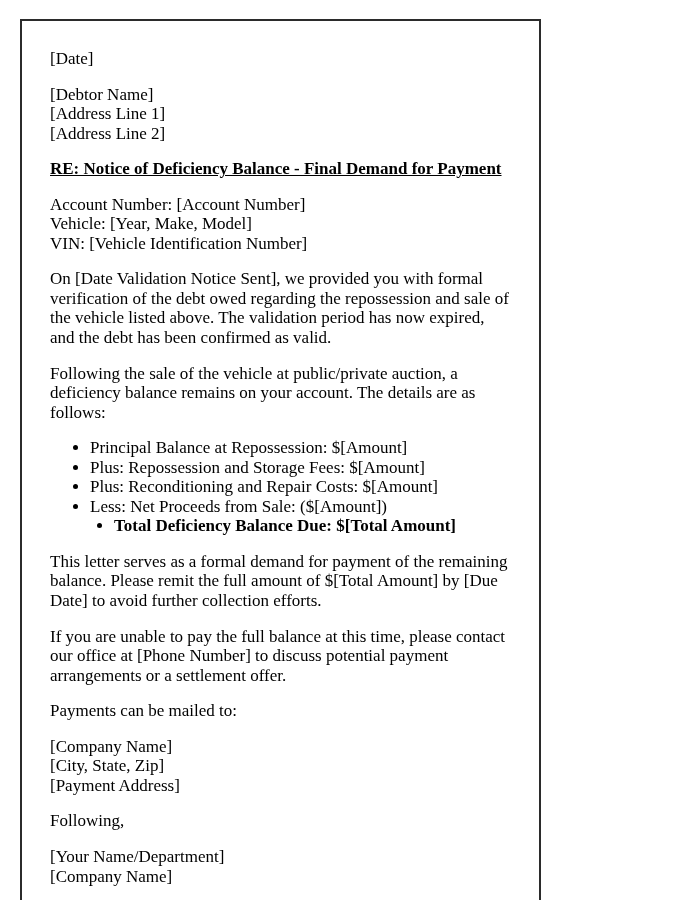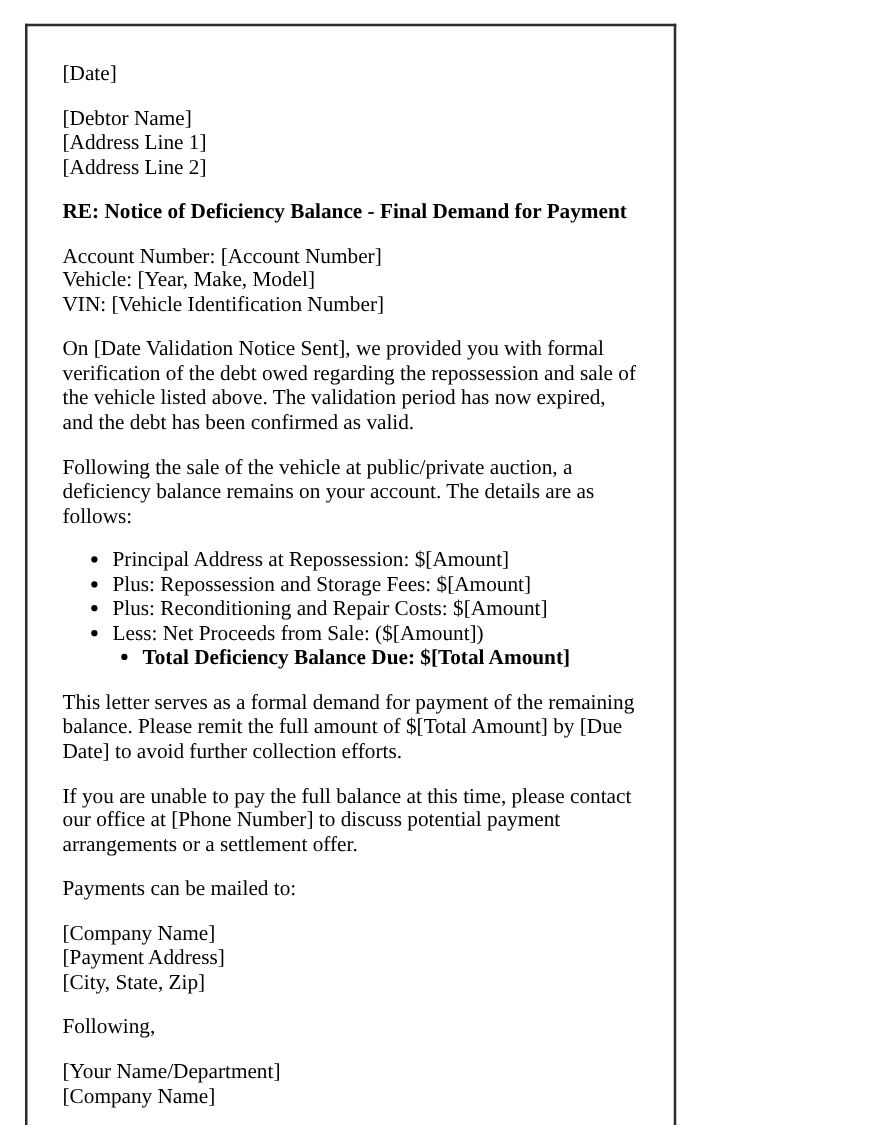--- a/index.html
+++ b/index.html
@@ -28,20 +28,21 @@
     color: #000000;
   }
   .para {
     margin: 0 0 16px 0;
   }
   .para.first {
     margin-top: 0;
   }
   .subject {
     font-weight: bold;
+    text-decoration: underline;
   }
   ul.deficiency-list {
     margin: 16px 0;
     padding-left: 40px;
     list-style-type: disc;
   }
   ul.deficiency-list li {
     margin: 0;
     padding: 0;
   }
@@ -73,37 +74,37 @@
     <span class="line">Vehicle: [Year, Make, Model]</span>
     <span class="line">VIN: [Vehicle Identification Number]</span>
   </p>
 
 
   <p class="para">On [Date Validation Notice Sent], we provided you with formal verification of the debt owed regarding the repossession and sale of the vehicle listed above. The validation period has now expired, and the debt has been confirmed as valid.</p>
 
   <p class="para">Following the sale of the vehicle at public/private auction, a deficiency balance remains on your account. The details are as follows:</p>
 
   <ul class="deficiency-list">
-    <li>Principal Address at Repossession: $[Amount]</li>
+    <li>Principal Balance at Repossession: $[Amount]</li>
     <li>Plus: Repossession and Storage Fees: $[Amount]</li>
     <li>Plus: Reconditioning and Repair Costs: $[Amount]</li>
     <li>Less: Net Proceeds from Sale: ($[Amount])</li>
     <li class="total">Total Deficiency Balance Due: $[Total Amount]</li>
   </ul>
 
   <p class="para">This letter serves as a formal demand for payment of the remaining balance. Please remit the full amount of $[Total Amount] by [Due Date] to avoid further collection efforts.</p>
 
   <p class="para">If you are unable to pay the full balance at this time, please contact our office at [Phone Number] to discuss potential payment arrangements or a settlement offer.</p>
 
   <p class="para">Payments can be mailed to:</p>
 
   <p class="para">
     <span class="line">[Company Name]</span>
+    <span class="line">[City, State, Zip]</span>
     <span class="line">[Payment Address]</span>
-    <span class="line">[City, State, Zip]</span>
   </p>
 
   <p class="para">Following,</p>
 
   <p class="para">
     <span class="line">[Your Name/Department]</span>
     <span class="line">[Company Name]</span>
   </p>
 
 </div>

